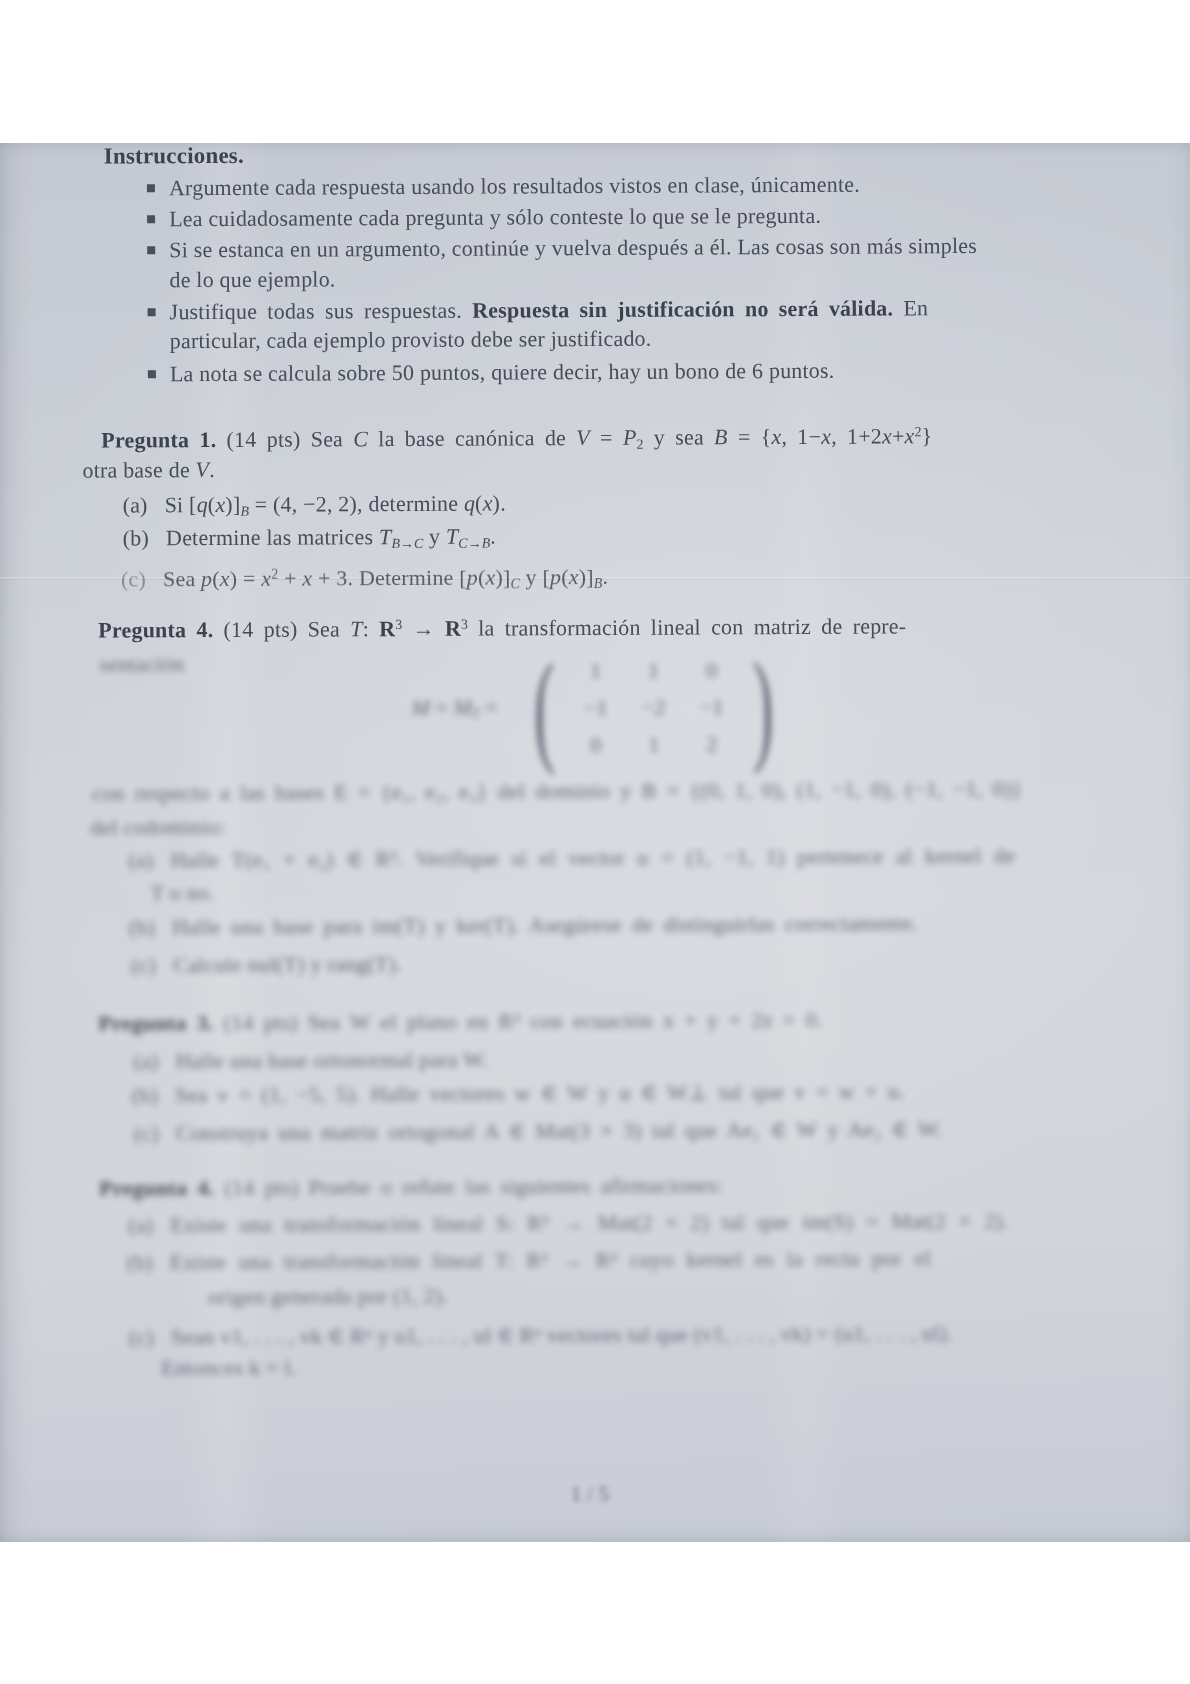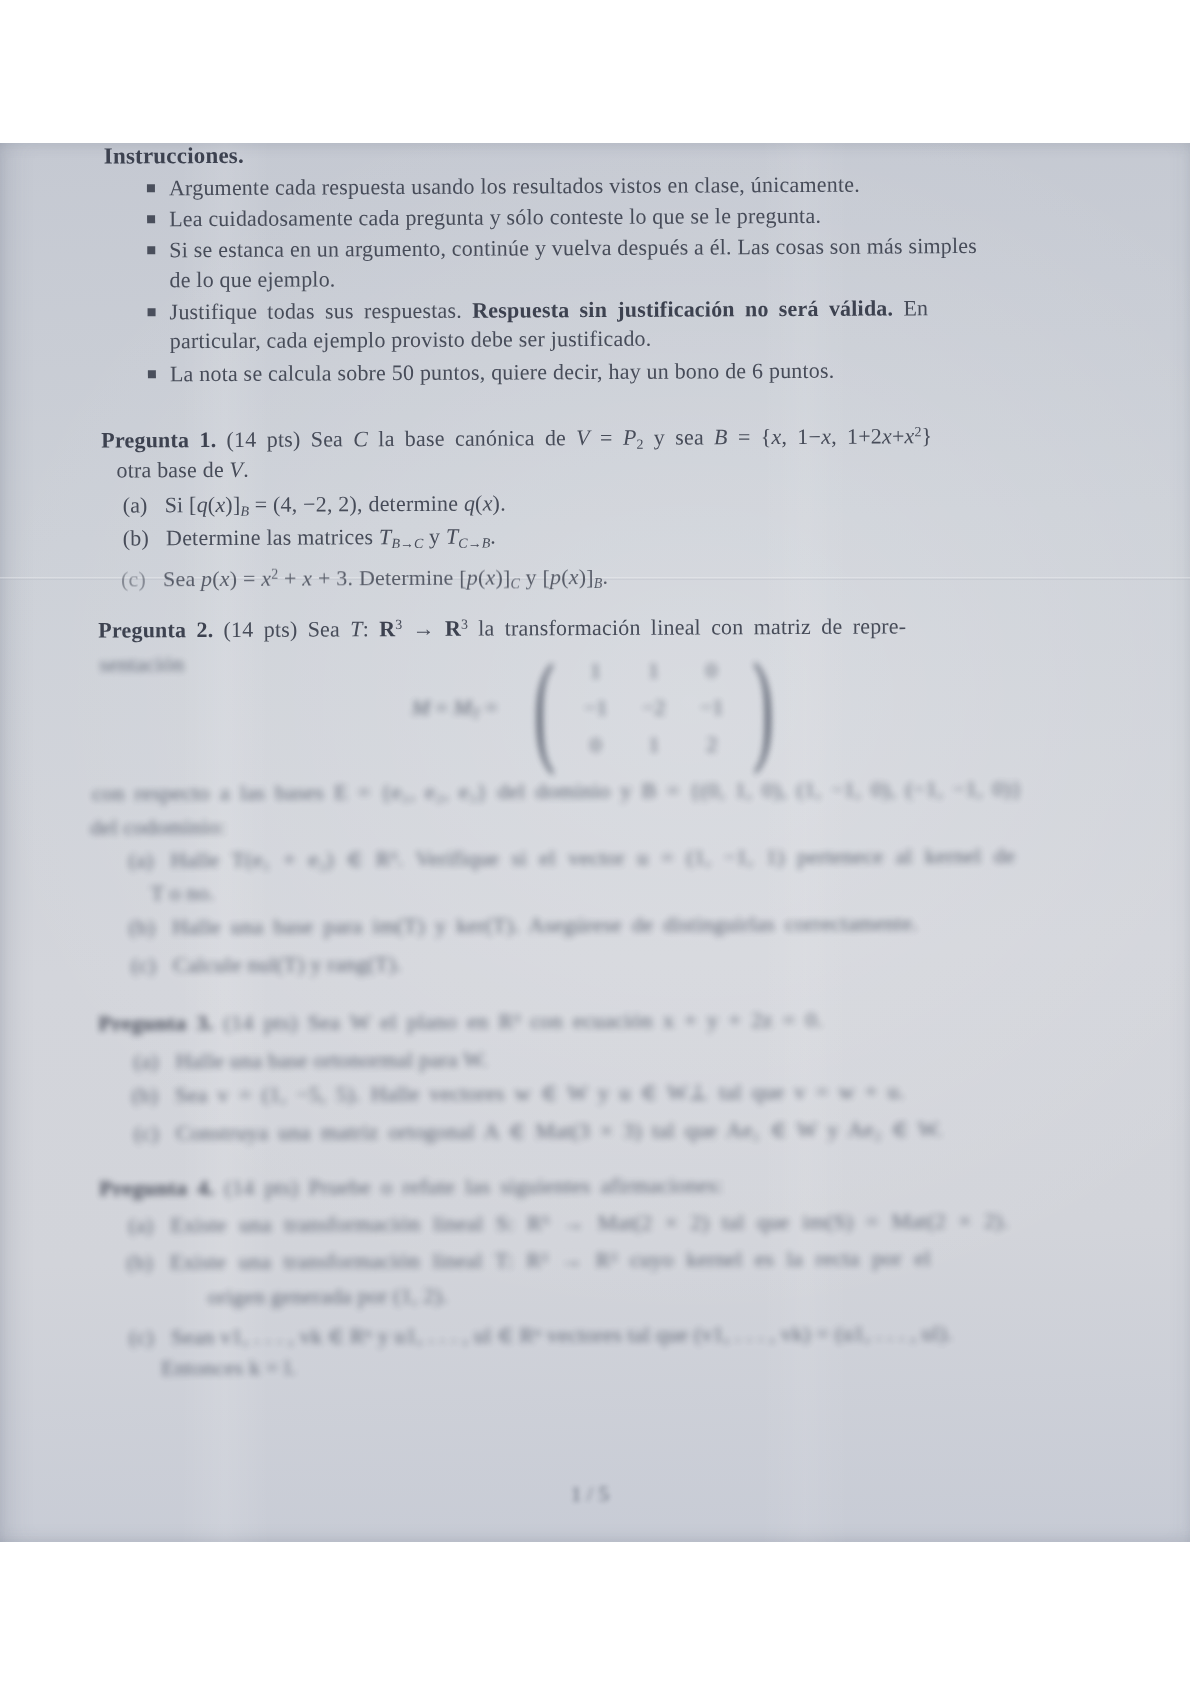--- a/index.html
+++ b/index.html
@@ -64,27 +64,27 @@
       <div class="line" style="left:172px;top:121px">de lo que ejemplo.</div>
 
       <div class="sq" style="left:150px;top:163px"></div>
       <div class="line wide" style="left:172px;top:153px"><span>Justifique todas sus respuestas. </span><span class="b">Respuesta sin justificación no será válida.</span><span> En</span></div>
       <div class="line" style="left:172px;top:182px">particular, cada ejemplo provisto debe ser justificado.</div>
 
       <div class="sq" style="left:150px;top:225px"></div>
       <div class="line" style="left:172px;top:215px">La nota se calcula sobre 50 puntos, quiere decir, hay un bono de 6 puntos.</div>
 
       <div class="line wide" style="left:103px;top:277px"><span class="b">Pregunta 1.</span><span> (14 pts) Sea </span><span class="cal">C</span><span> la base canónica de </span><span class="i">V</span><span> = </span><span class="i">P</span><span class="sub">2</span><span> y sea </span><span class="cal">B</span><span> = {</span><span class="i">x</span><span>, 1−</span><span class="i">x</span><span>, 1+2</span><span class="i">x</span><span>+</span><span class="i">x</span><span class="sup">2</span><span>}</span></div>
-      <div class="line" style="left:118px;top:311px"><span>otra base de </span><span class="i">V</span><span>.</span></div>
+      <div class="line" style="left:84px;top:311px"><span>otra base de </span><span class="i">V</span><span>.</span></div>
 
       <div class="line" style="left:124px;top:346px"><span class="ilabel">(a)</span><span><span>Si [</span><span class="i">q</span><span>(</span><span class="i">x</span><span>)]</span><span class="sub cal">B</span><span> = (4, −2, 2), determine </span><span class="i">q</span><span>(</span><span class="i">x</span><span>).</span></span></div>
       <div class="line" style="left:124px;top:379px"><span class="ilabel">(b)</span><span><span>Determine las matrices </span><span class="i">T</span><span class="sub cal">B→C</span><span> y </span><span class="i">T</span><span class="sub cal">C→B</span><span>.</span></span></div>
       <div class="line soft" style="left:122px;top:416px"><span class="ilabel fade">(c)</span><span><span>Sea </span><span class="i">p</span><span>(</span><span class="i">x</span><span>) = </span><span class="i">x</span><span class="sup">2</span><span> + </span><span class="i">x</span><span> + 3. Determine [</span><span class="i">p</span><span>(</span><span class="i">x</span><span>)]</span><span class="sub cal">C</span><span> y [</span><span class="i">p</span><span>(</span><span class="i">x</span><span>)]</span><span class="sub cal">B</span><span>.</span></span></div>
 
-      <div class="line wide" style="left:99px;top:467px"><span class="b">Pregunta 2.</span><span> (14 pts) Sea </span><span class="i">T</span><span>: </span><span class="b">R</span><span class="sup">3</span><span> → </span><span class="b">R</span><span class="sup">3</span><span> la transformación lineal con matriz de repre-</span></div>
+      <div class="line wide" style="left:99px;top:467px"><span class="b">Pregunta 4.</span><span> (14 pts) Sea </span><span class="i">T</span><span>: </span><span class="b">R</span><span class="sup">3</span><span> → </span><span class="b">R</span><span class="sup">3</span><span> la transformación lineal con matriz de repre-</span></div>
       <div class="line blurC" style="left:100px;top:505px">sentación</div>
 
       <div class="mxwrap" style="left:412px;top:503px">
         <span class="mxprefix"><span class="i">M</span><span> = </span><span class="i">M</span><span class="sub i">T</span><span> =</span></span>
         <span class="paren">(</span>
         <span class="mx">
           <span>1</span>
           <span>1</span>
           <span>0</span>
           <span>−1</span>

